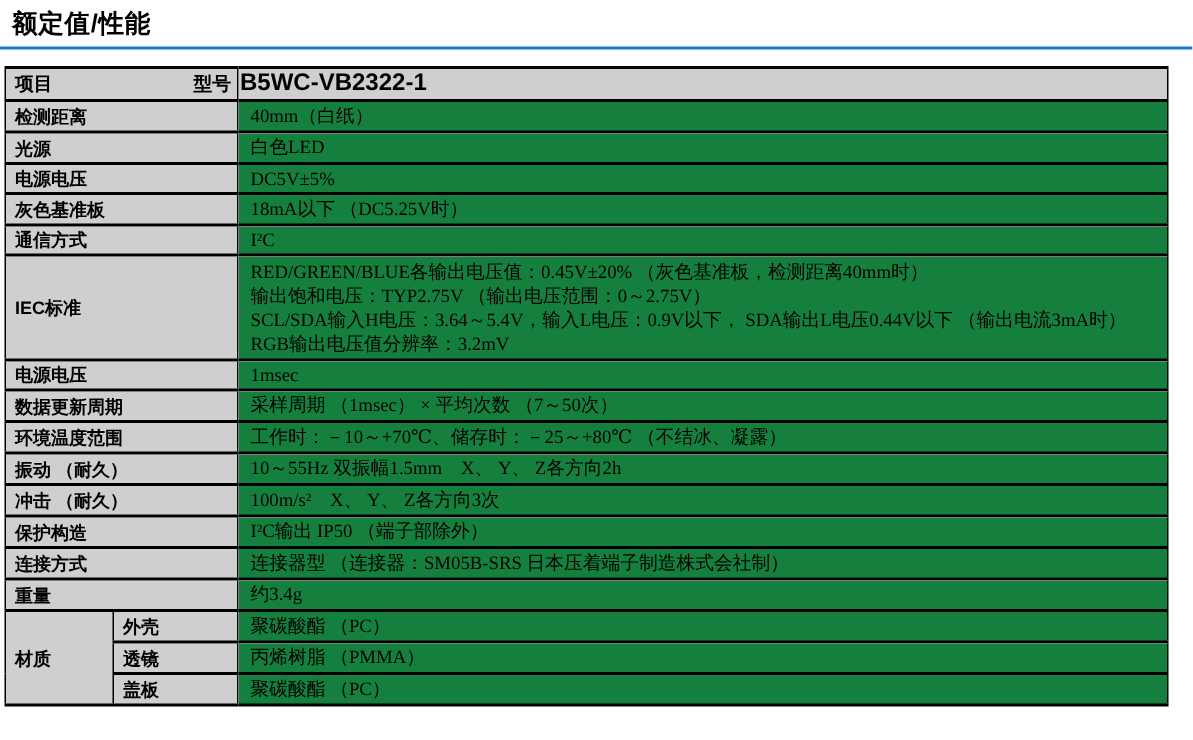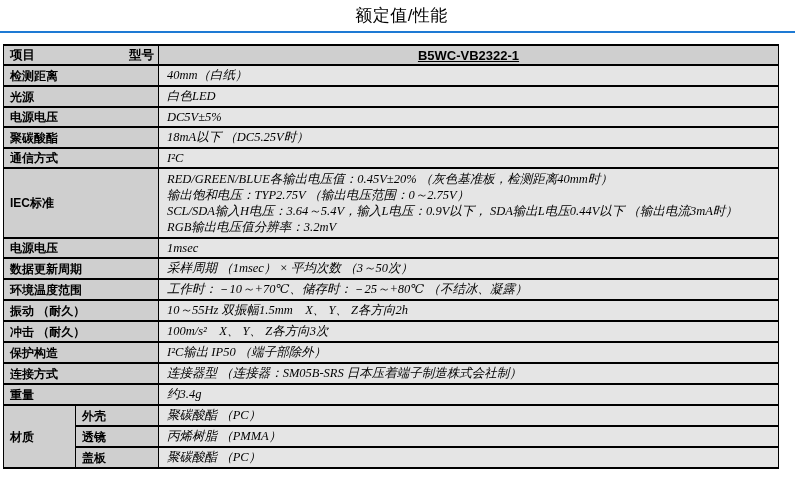--- a/index.html
+++ b/index.html
@@ -7,25 +7,24 @@
   body {
     width: 795px;
     height: 493px;
     background: #ffffff;
     font-family: "Liberation Sans", "DejaVu Sans", sans-serif;
     color: #000;
     overflow: hidden;
   }
   .page-title {
     font-size: 17px;
-    font-weight: normal;
+    font-weight: bold;
     padding: 5px 0 0 8px;
     letter-spacing: 0.5px;
     line-height: 22px;
-    text-align: center;
   }
   .title-rule {
     height: 2px;
     background: #1e7ad4;
     margin-top: 4px;
     width: 795px;
   }
   table.spec-table {
     border-collapse: collapse;
     table-layout: fixed;
@@ -49,36 +48,34 @@
     font-weight: bold;
     font-size: 12px;
     padding: 1px 4px 0 6px;
     height: 19px;
   }
   td.value-cell {
     font-family: "Liberation Serif", "DejaVu Serif", serif;
     font-size: 12.5px;
     padding: 1px 4px 1px 8px;
     height: 19px;
-    background: #e5e5e5;
-    font-style: italic;
+    background: #15803d;
   }
   tr.header-row td { background: #cfcfcf; height: 17px; }
   .header-left {
     display: flex;
     justify-content: space-between;
     align-items: center;
   }
   .header-left span { font-weight: bold; font-size: 12.5px; }
   td.model-cell {
-    text-align: center;
+    text-align: left;
     font-weight: bold;
-    font-size: 13px;
+    font-size: 16px;
     font-family: "Liberation Sans", sans-serif;
-    text-decoration: underline;
   }
   td.multi-line-cell { white-space: normal; padding: 2px 4px 2px 8px; }
   .i2c-line {
     font-family: "Liberation Serif", "DejaVu Serif", serif;
     font-size: 12.5px;
     line-height: 16px;
     white-space: nowrap;
   }
 </style>
 </head>
@@ -111,21 +108,21 @@
   </tr>
   <tr>
     <td colspan="2" class="label-cell">光源</td>
     <td class="value-cell">白色LED</td>
   </tr>
   <tr>
     <td colspan="2" class="label-cell">电源电压</td>
     <td class="value-cell">DC5V±5%</td>
   </tr>
   <tr>
-    <td colspan="2" class="label-cell">聚碳酸酯</td>
+    <td colspan="2" class="label-cell">灰色基准板</td>
     <td class="value-cell">18mA以下 （DC5.25V时）</td>
   </tr>
   <tr>
     <td colspan="2" class="label-cell">通信方式</td>
     <td class="value-cell">I²C</td>
   </tr>
 
   <tr>
     <td colspan="2" class="label-cell">IEC标准</td>
     <td class="value-cell multi-line-cell">
@@ -135,21 +132,21 @@
       <div class="i2c-line">RGB输出电压值分辨率：3.2mV</div>
     </td>
   </tr>
 
   <tr>
     <td colspan="2" class="label-cell">电源电压</td>
     <td class="value-cell">1msec</td>
   </tr>
   <tr>
     <td colspan="2" class="label-cell">数据更新周期</td>
-    <td class="value-cell">采样周期 （1msec） × 平均次数 （3～50次）</td>
+    <td class="value-cell">采样周期 （1msec） × 平均次数 （7～50次）</td>
   </tr>
   <tr>
     <td colspan="2" class="label-cell">环境温度范围</td>
     <td class="value-cell">工作时：－10～+70℃、储存时：－25～+80℃ （不结冰、凝露）</td>
   </tr>
   <tr>
     <td colspan="2" class="label-cell">振动 （耐久）</td>
     <td class="value-cell">10～55Hz 双振幅1.5mm　X、 Y、 Z各方向2h</td>
   </tr>
   <tr>

